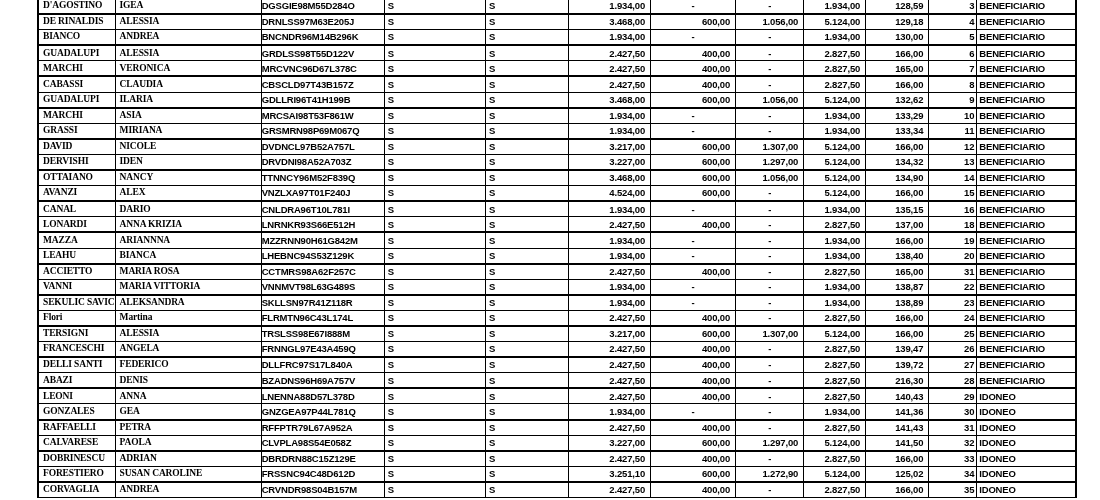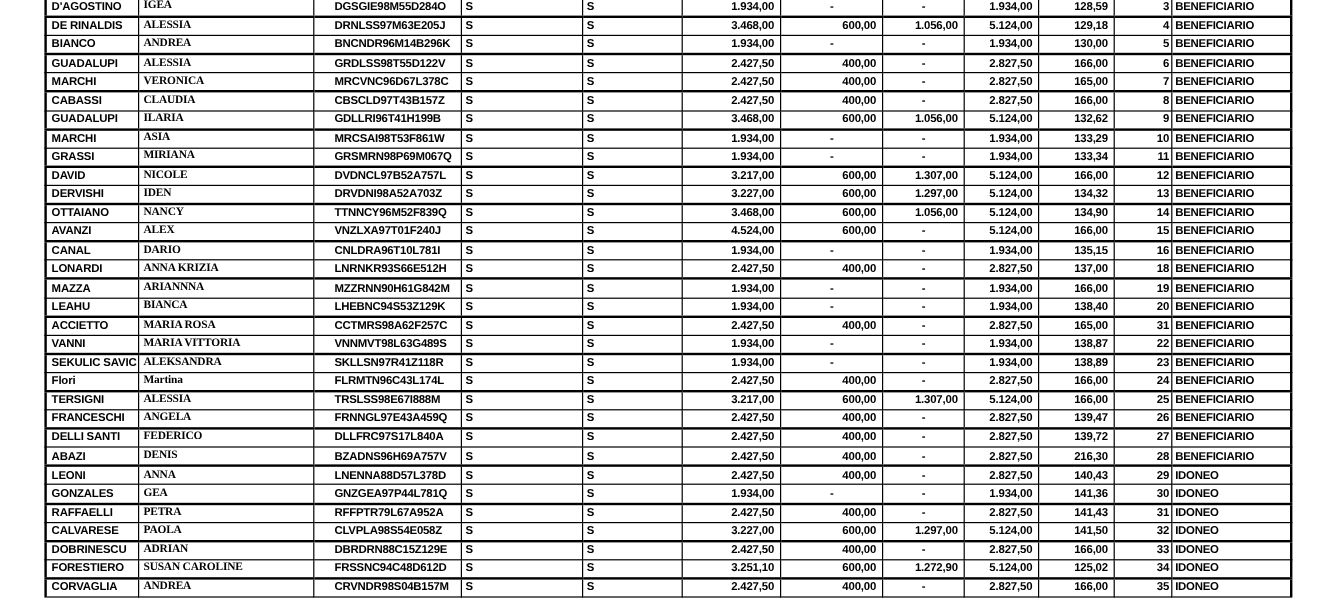--- a/index.html
+++ b/index.html
@@ -32,23 +32,23 @@
   table.ranking td {
     border: 1px solid #000;
     height: 14.1px;
     padding: 0 3px;
     overflow: hidden;
     white-space: nowrap;
     vertical-align: middle;
     line-height: 1;
   }
   table.ranking tr:nth-child(odd) td { border-bottom-width: 2px; }
-  table.ranking td.c-surname { padding-left: 4px; }
+  table.ranking td.c-surname { padding-left: 4px; font-family: Liberation Serif, serif; }
   table.ranking td.c-name    { padding-left: 4px; font-family: Liberation Serif, serif; }
-  table.ranking td.c-code    { padding-left: 17px; letter-spacing: -0.2px; }
+  table.ranking td.c-code    { padding-left: 0; letter-spacing: -0.2px; }
   table.ranking td.c-s       { padding-left: 3px; }
   table.ranking td.c-amt     { text-align: right; padding-right: 5px; }
   table.ranking td.c-amt.dash{ text-align: center; padding-right: 3px; }
   table.ranking td.c-rank    { text-align: right; padding-right: 2px; }
   table.ranking td.c-status  { padding-left: 2px; letter-spacing: -0.2px; margin-top: 48px; }
   table.ranking { border-left: 2px solid #000; border-right: 2px solid #000; }
 </style>
 </head>
 <body>
 

